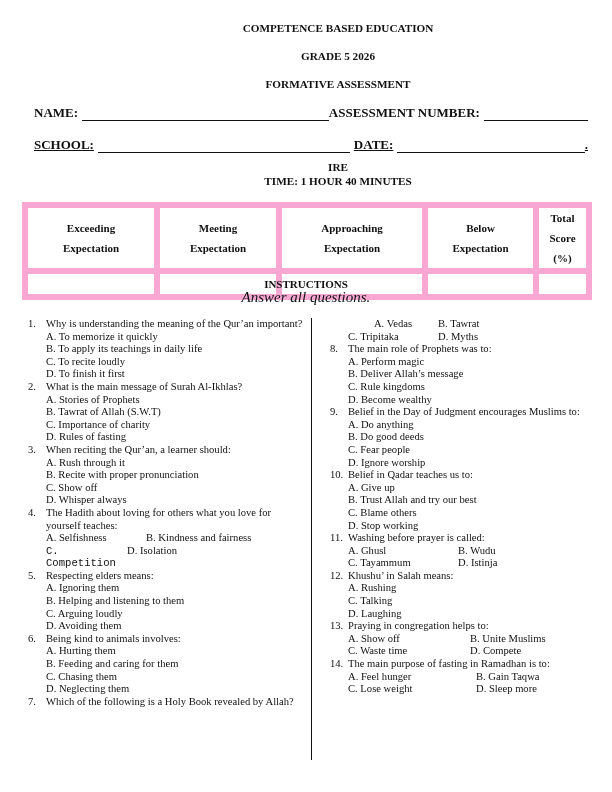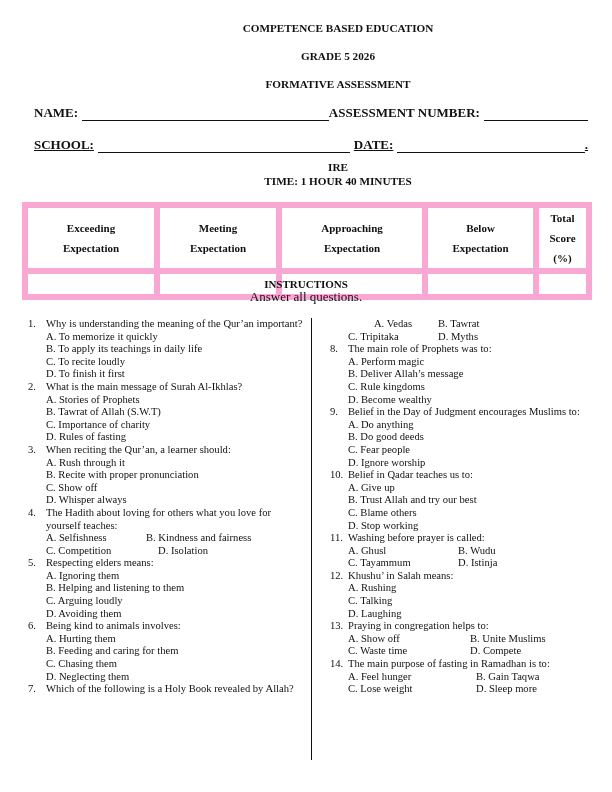--- a/index.html
+++ b/index.html
@@ -10,21 +10,21 @@
   .field-row { position: absolute; left: 34px; width: 554px; font-weight: bold; font-size: 13px;
                display: flex; align-items: flex-end; white-space: nowrap; }
   .blank { border-bottom: 1px solid #111; height: 10px; display: inline-block; }
   table.score { position: absolute; left: 22px; top: 202px; width: 570px; border-collapse: collapse;
                 font-size: 11px; font-weight: bold; }
   table.score td { border: 6px solid #f9a8d4; text-align: center; vertical-align: middle; padding: 0; }
   table.score tr.head td { height: 40px; line-height: 20px; }
   table.score tr.body td { height: 20px; }
   .instr { position: absolute; left: 0; width: 612px; text-align: center; top: 278px; }
   .instr .t { font-weight: bold; font-size: 11px; line-height: 13px; }
-  .instr .s { font-size: 13px; line-height: 12px; }
+  .instr .s { font-style: italic; font-size: 15px; line-height: 12px; }
   .col { position: absolute; top: 318px; font-size: 10.6px; line-height: 12.6px; }
   .col.left { left: 28px; width: 280px; }
   .col.right { left: 330px; width: 270px; }
   .divider { position: absolute; left: 311px; top: 318px; width: 1px; height: 442px; background: #111; }
   .q { position: relative; padding-left: 18px; }
   .q .num { position: absolute; left: 0; top: 0; }
   .opt { padding-left: 18px; }
   .opt-row { padding-left: 18px; display: flex; }
   .opt-row span { display: inline-block; }
 </style>
@@ -124,21 +124,21 @@
 
   <div class="q">
     <span class="num">4.</span>
     <span>The Hadith about loving for others what you love for yourself teaches:</span>
   </div>
   <div class="opt-row">
     <span style="width:100px;">A. Selfishness</span>
     <span>B. Kindness and fairness</span>
   </div>
   <div class="opt-row">
-    <span style="width:112px;">C. Competition</span>
+    <span style="width:81px;font-family:Liberation Mono, monospace;">C. Competition</span>
     <span>D. Isolation</span>
   </div>
 
   <div class="q">
     <span class="num">5.</span>
     <span>Respecting elders means:</span>
   </div>
   <div class="opt">A. Ignoring them</div>
   <div class="opt">B. Helping and listening to them</div>
   <div class="opt">C. Arguing loudly</div>

